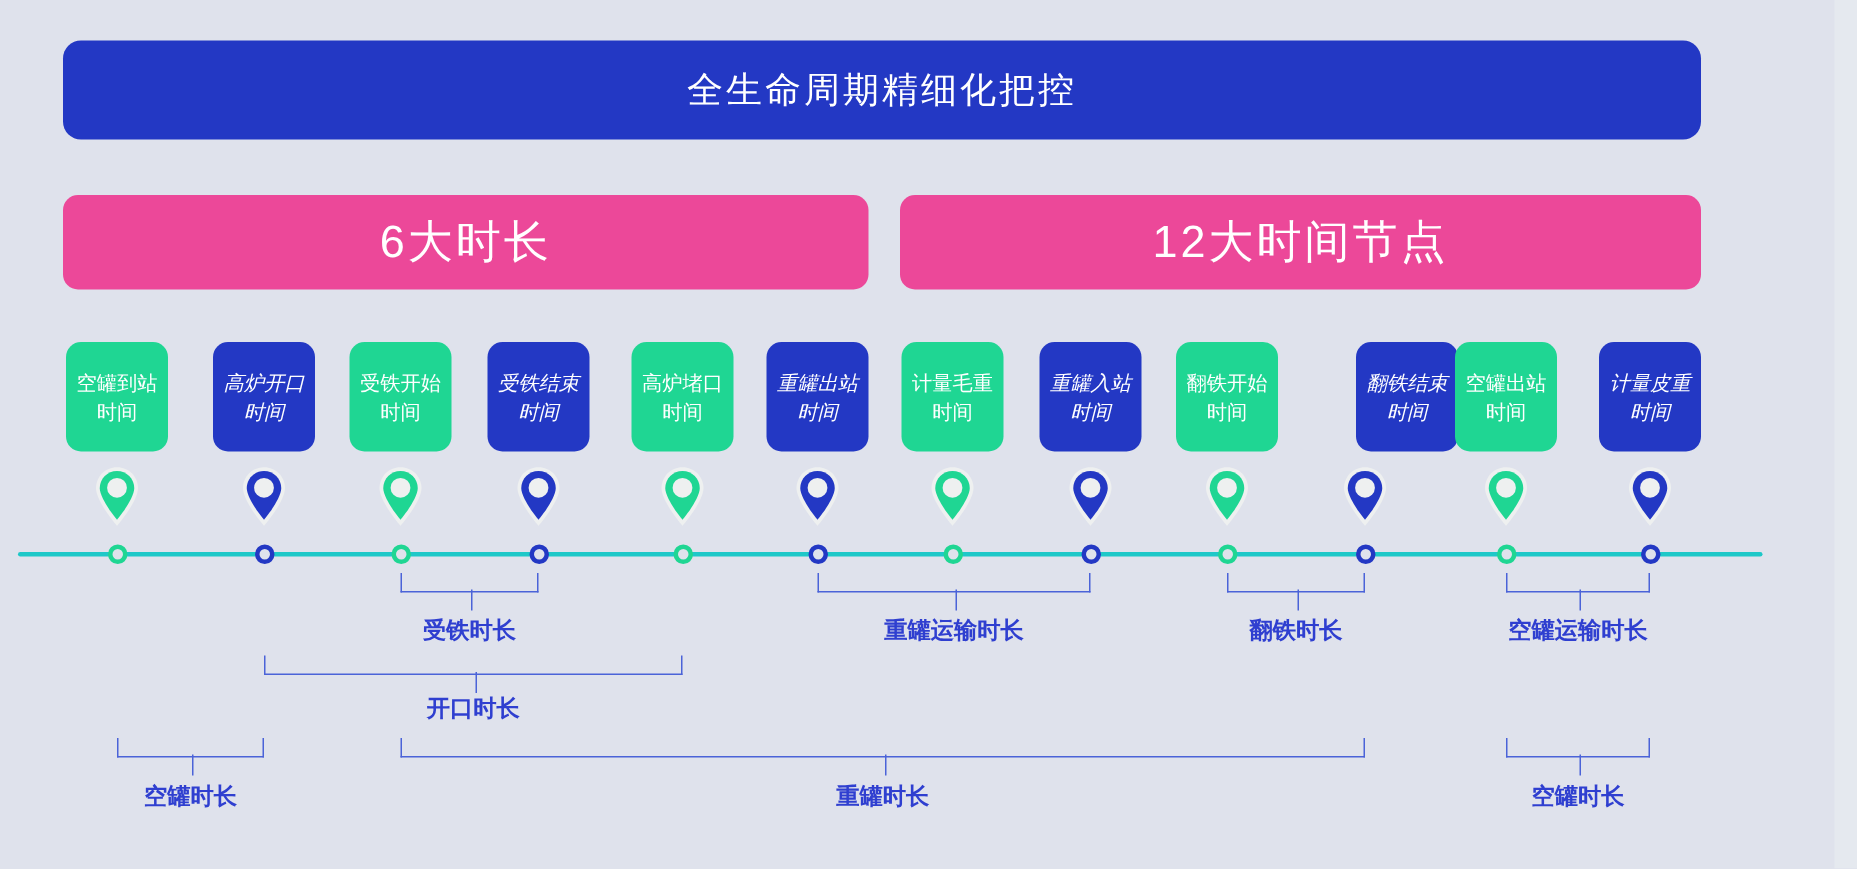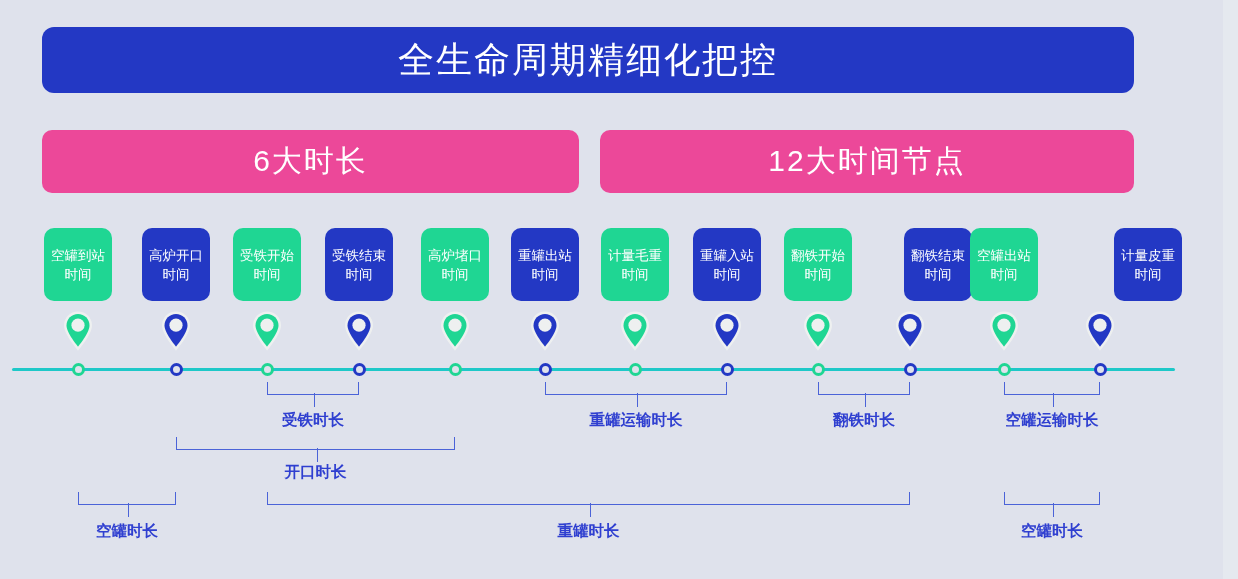--- a/index.html
+++ b/index.html
@@ -38,21 +38,21 @@
     width: 1092px;
     height: 66px;
     background: #2338c4;
     border-radius: 12px;
     display: flex;
     align-items: center;
     justify-content: center;
   }
   .title-banner .txt {
     color: #ffffff;
-    font-size: 36px;
+    font-size: 24px;
     letter-spacing: 2px;
     font-weight: 400;
   }
 
   
   .sec-header {
     position: absolute;
     height: 63px;
     background: #ec4899;
     border-radius: 10px;
@@ -82,21 +82,21 @@
     box-sizing: border-box;
     padding: 16px 4px;
   }
   .chip .txt {
     color: #ffffff;
     font-size: 13.5px;
     line-height: 19px;
     font-weight: 400;
   }
   .chip.green { background: #1fd693; }
-  .chip.blue  { background: #2338c4; }
+  .chip.blue  { background: #2338c4; font-style: italic; }
 
   
   .pin {
     position: absolute;
     top: 310px;
     width: 30px;
     height: 42px;
   }
   .pin svg { display: block; width: 30px; height: 42px; }
 
@@ -326,21 +326,21 @@
         <span class="txt">空罐出站时间</span>
       </div>
       <div class="pin" style="left: 989px;">
         <svg viewBox="0 0 30 42">
           <path d="M15 1.5 C7.2 1.5 1 7.7 1 15.4 C1 24.5 15 40.5 15 40.5 C15 40.5 29 24.5 29 15.4 C29 7.7 22.8 1.5 15 1.5 Z" fill="#eef0f0"></path>
           <path d="M15 4 C8.6 4 3.5 9.1 3.5 15.4 C3.5 22.9 15 36.5 15 36.5 C15 36.5 26.5 22.9 26.5 15.4 C26.5 9.1 21.4 4 15 4 Z" fill="#1fd693"></path>
           <circle cx="15" cy="15.2" r="6.6" fill="#eef0f0"></circle>
         </svg>
       </div>
       <div class="tl-dot" style="left: 997.5px;"></div>
-      <div class="chip blue" style="left: 1114px; border-radius: 10px;">
+      <div class="chip blue" style="left: 1066px; border-radius: 10px;">
         <span class="txt">计量皮重时间</span>
       </div>
       <div class="pin" style="left: 1085px;">
         <svg viewBox="0 0 30 42">
           <path d="M15 1.5 C7.2 1.5 1 7.7 1 15.4 C1 24.5 15 40.5 15 40.5 C15 40.5 29 24.5 29 15.4 C29 7.7 22.8 1.5 15 1.5 Z" fill="#eef0f0"></path>
           <path d="M15 4 C8.6 4 3.5 9.1 3.5 15.4 C3.5 22.9 15 36.5 15 36.5 C15 36.5 26.5 22.9 26.5 15.4 C26.5 9.1 21.4 4 15 4 Z" fill="#2338c4"></path>
           <circle cx="15" cy="15.2" r="6.6" fill="#eef0f0"></circle>
         </svg>
       </div>
       <div class="tl-dot blue" style="left: 1093.5px;"></div>

